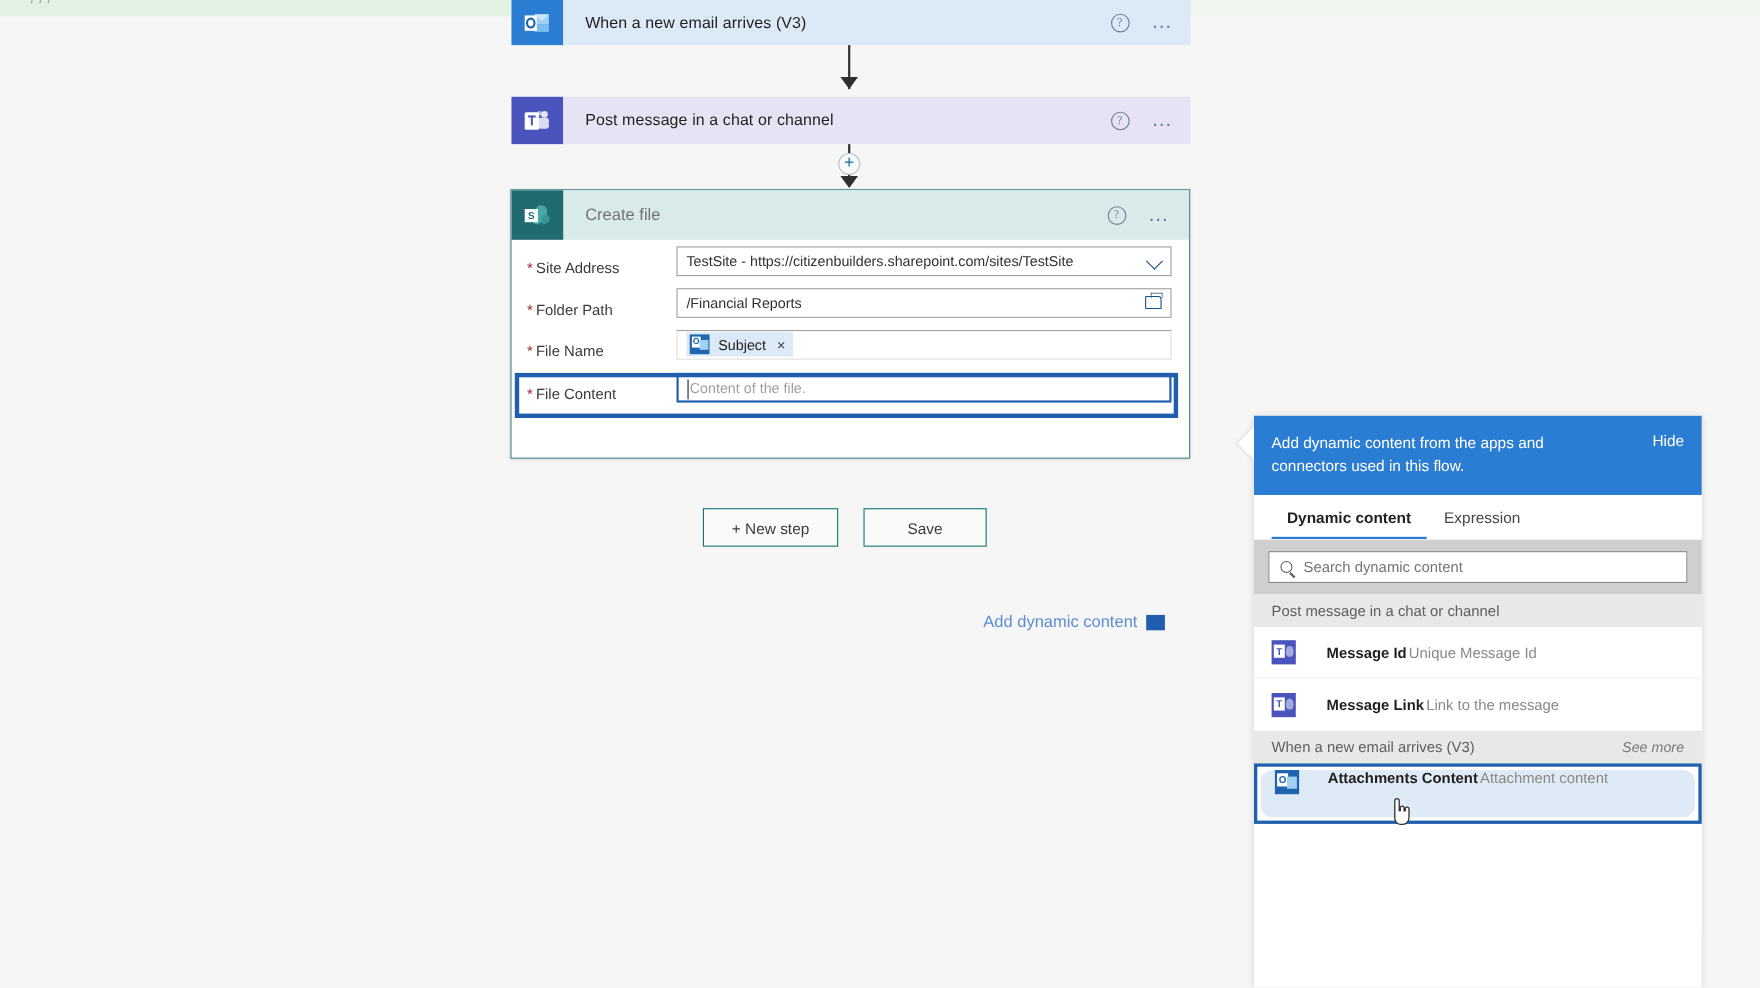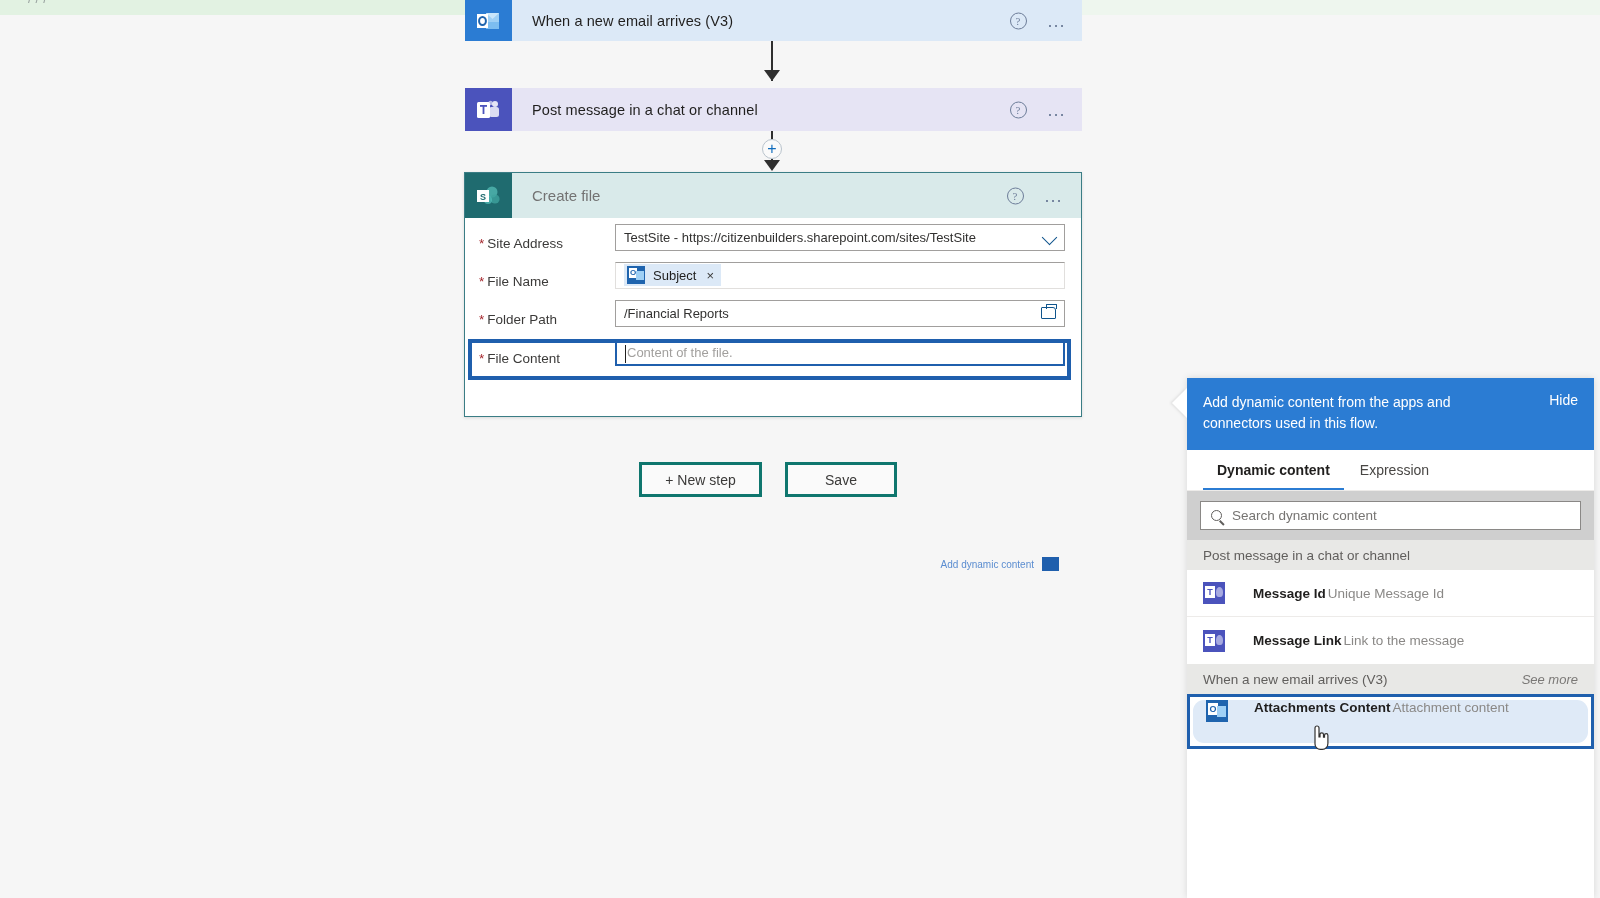--- a/index.html
+++ b/index.html
@@ -180,43 +180,43 @@
     position: relative;
   }
   #caret {
     position: absolute; left: 8px; top: 4px; width: 1px; height: 18px;
     background: #201f1e;
   }
   #content-placeholder { margin-left: 2px; }
 
   #adc-link {
     position: absolute; right: 22px; top: 384px;
-    font-size: 10px; color: #5b8dd0;
+    font-size: 15px; color: #5b8dd0;
     display: flex; align-items: center; gap: 8px;
     z-index: 3;
   }
   #adc-badge {
     width: 17px; height: 14px; background: #1f5fad;
     display: inline-block;
   }
 
   
   #btnrow { position: absolute; left: 639px; top: 462px; display: flex; gap: 23px; }
   .wbtn {
-    height: 35px; background: #fafafa; border: 3px solid #0f766e;
+    height: 35px; background: #fafafa; border: 1px solid #0f766e;
     font-size: 14px; color: #3b3a39;
     display: flex; align-items: center; justify-content: center;
     font-family: "Liberation Sans", sans-serif;
   }
   #btn-newstep { width: 123px; }
   #btn-save    { width: 112px; }
 
   
   #dcpanel {
-    position: absolute; left: 1187px; top: 378px;
+    position: absolute; left: 1140px; top: 378px;
     width: 407px; height: 520px;
     background: #ffffff;
     box-shadow: 0 0 7px rgba(0,0,0,.13);
   }
   #dc-pointer {
     position: absolute; left: -15px; top: 10px;
     width: 0; height: 0;
     border-top: 15px solid transparent;
     border-bottom: 15px solid transparent;
     border-right: 15px solid #ffffff;
@@ -411,38 +411,38 @@
         <span class="req">*</span><span>Site Address</span>
       </div>
       <div class="fctl">
         <span>TestSite - https://citizenbuilders.sharepoint.com/sites/TestSite</span>
         <span class="chev"></span>
       </div>
     </div>
 
     <div class="frow">
       <div class="flabel">
+        <span class="req">*</span><span>Folder Path</span>
+      </div>
+      <div class="fctl">
+        <span>/Financial Reports</span>
+        <span class="folder-ico"></span>
+      </div>
+    </div>
+
+    <div class="frow">
+      <div class="flabel">
         <span class="req">*</span><span>File Name</span>
       </div>
       <div class="fctl noborder">
         <span class="token">
           <span class="ico-outlook"></span>
           <span>Subject</span>
           <span class="tok-x">×</span>
         </span>
-      </div>
-    </div>
-
-    <div class="frow">
-      <div class="flabel">
-        <span class="req">*</span><span>Folder Path</span>
-      </div>
-      <div class="fctl">
-        <span>/Financial Reports</span>
-        <span class="folder-ico"></span>
       </div>
     </div>
 
     <div class="frow" id="row-content">
       <div class="flabel">
         <span class="req">*</span><span>File Content</span>
       </div>
       <div id="content-input">
         <span id="caret"></span>
         <span id="content-placeholder">Content of the file.</span>

